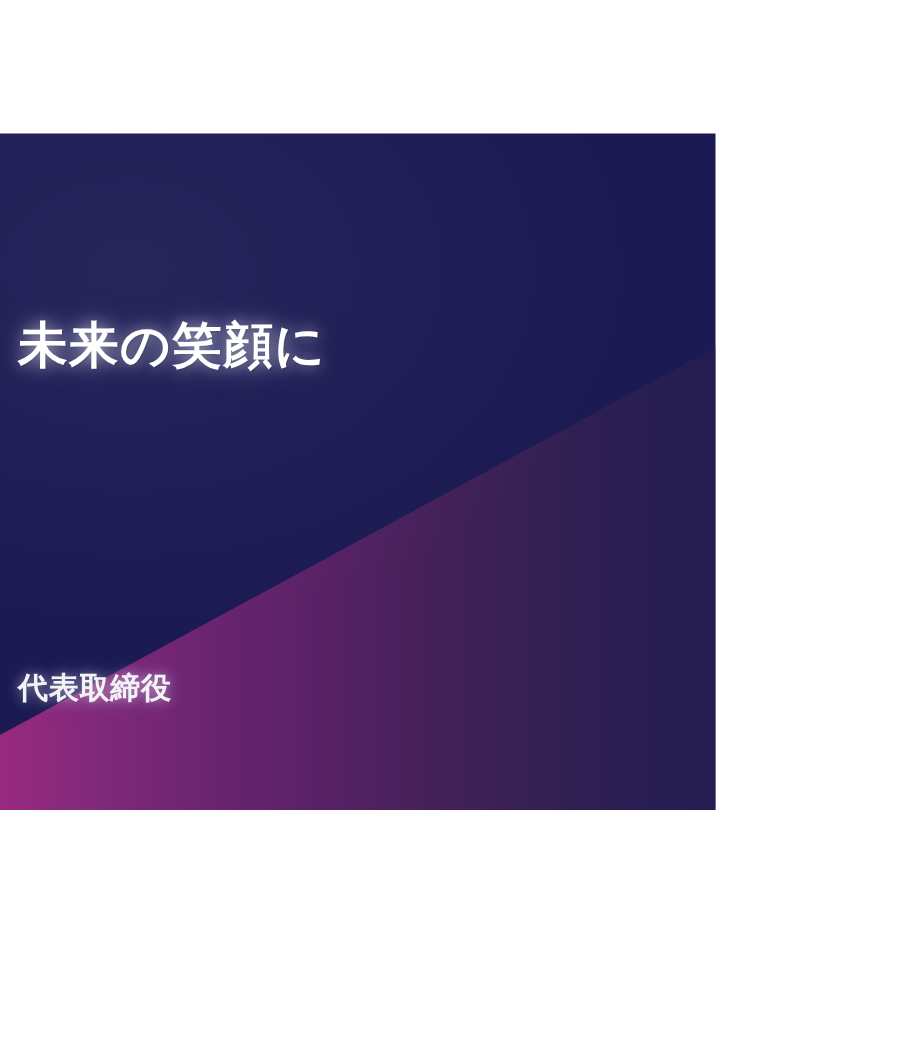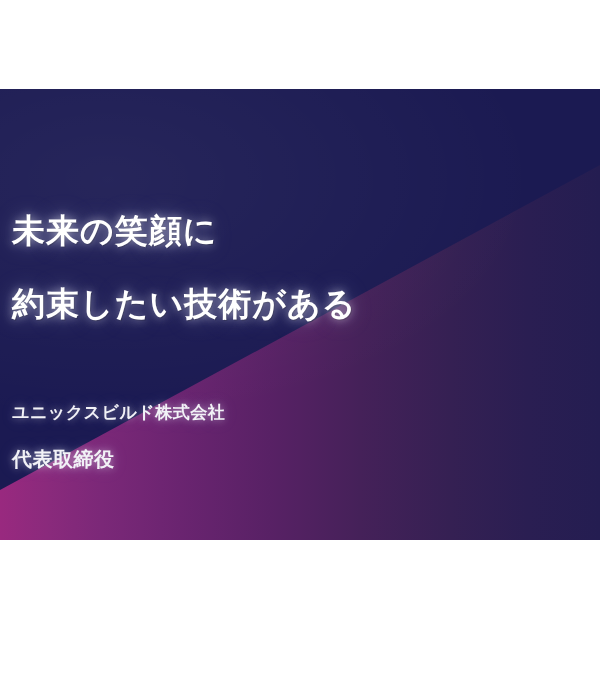--- a/index.html
+++ b/index.html
@@ -20,21 +20,21 @@
     width: 600px;
     height: 693px;
     background: #ffffff;
   }
 
   
   .banner {
     position: absolute;
     left: 0;
     top: 89px;
-    width: 600px;
+    width: 477px;
     height: 451px;
     overflow: hidden;
     background: #1b1a52;            
   }
 
   
   .wedge {
     position: absolute;
     inset: 0;
     background: linear-gradient(
@@ -142,23 +142,21 @@
 
   <div class="banner">
 
     <div class="wedge"></div>
     <div class="sheen"></div>
 
     <div class="text-layer">
 
       <div class="headline headline-1">未来の笑顔に</div>
 
-      <div class="headline headline-2">約束したい技術がある</div>
 
-      <div class="company">ユニックスビルド株式会社</div>
 
       <div class="role">代表取締役</div>
 
 
     </div>
   </div>
 
 </div>
 
 </body></html>

